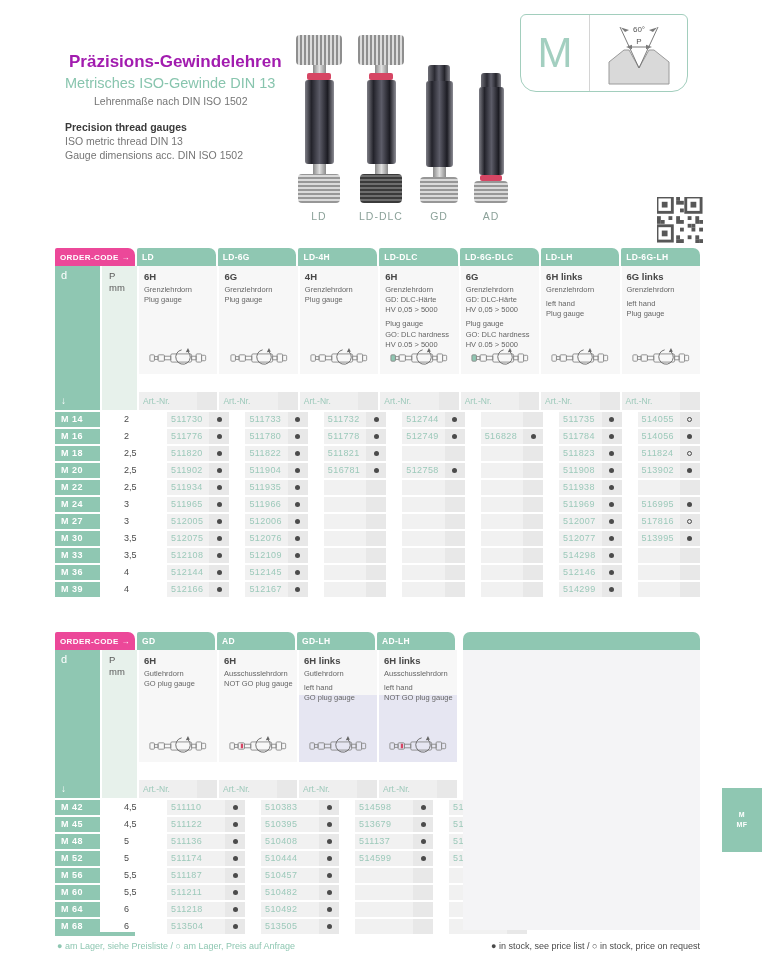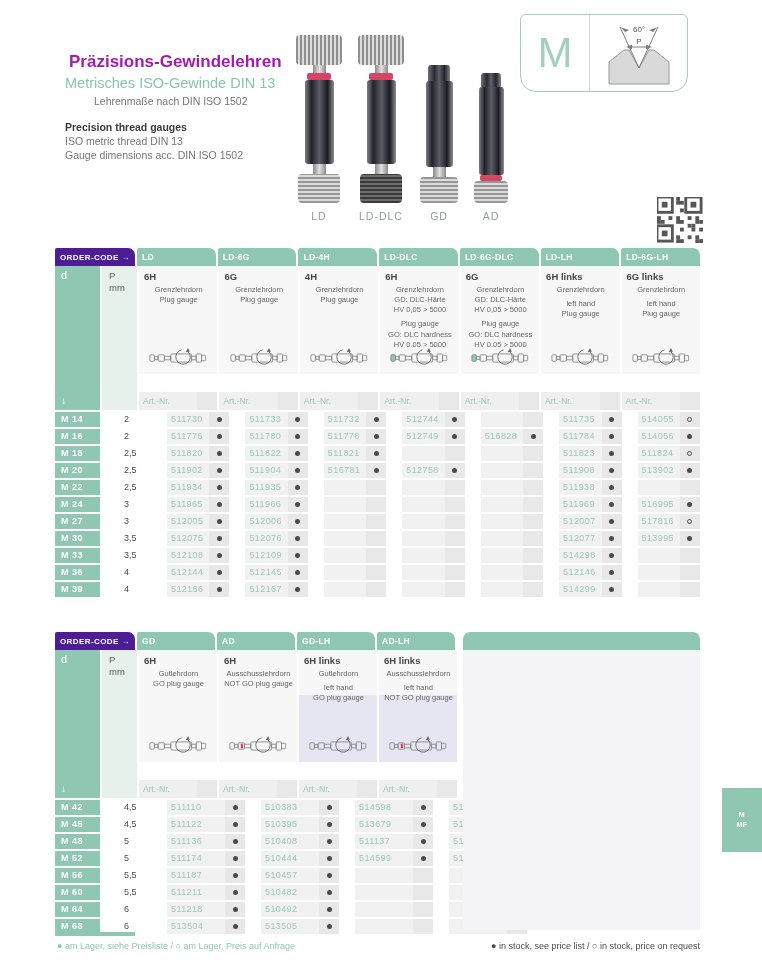--- a/index.html
+++ b/index.html
@@ -46,42 +46,42 @@
   
   .side-tab{position:absolute;left:722px;top:788px;width:40px;height:64px;background:#8fc7b2;
         display:flex;flex-direction:column;align-items:center;justify-content:center;
         color:#fff;font-size:7px;font-weight:bold;line-height:1.5;letter-spacing:.5px;}
 
   
   .tbl{position:absolute;left:55px;width:645px;}
   #table1{top:248px;}
   #table2{top:632px;}
   .band{display:flex;gap:2px;height:18px;}
-  .oc-cell{width:80px;flex:0 0 80px;background:#4c1d95;border-radius:2px 7px 0 0;
+  .oc-cell{width:80px;flex:0 0 80px;background:#ec4899;border-radius:2px 7px 0 0;
         display:flex;align-items:center;justify-content:space-between;padding:0 5px;
         box-sizing:border-box;color:#fff;font-size:8px;font-weight:bold;letter-spacing:.4px;}
   .tab{flex:1;background:#8fc7b2;border-radius:2px 7px 0 0;color:#fff;font-size:8.5px;
         font-weight:bold;letter-spacing:.3px;line-height:18px;padding-left:5px;
         box-sizing:border-box;overflow:hidden;white-space:nowrap;}
   .tab.fixed{flex:0 0 78px;}
   .tab.extra{flex:1;margin-left:6px;border-radius:7px 7px 0 0;}
   .thead{display:flex;gap:2px;}
   #table1 .thead{height:144px;}
   #table2 .thead{height:148px;width:400px;}
   .d-cell{flex:0 0 45px;background:#8fc7b2;position:relative;color:#fff;}
   .d-cell .dlab{position:absolute;top:3px;left:6px;font-size:11px;}
   .d-cell .darr{position:absolute;bottom:4px;left:6px;font-size:10px;}
   .p-cell{flex:0 0 35px;background:#e7f1eb;box-sizing:border-box;padding:4px 0 0 7px;
         font-size:9.5px;color:#5a5a5a;line-height:1.3;}
   .col{flex:1;display:flex;flex-direction:column;gap:2px;min-width:0;}
   .col.fixed{flex:0 0 78px;}
   .hdr{flex:1;background:#f7f7f7;position:relative;box-sizing:border-box;padding:5px 4px 0 5px;}
   .hdr.lavender{background:linear-gradient(180deg,#f7f7f7 0 40%,#e6e6f2 40% 100%);}
   .hdr .grade{font-size:9.5px;font-weight:bold;color:#474747;margin-bottom:3px;}
-  .hdr .dline{font-size:7.5px;color:#666;line-height:1.35;white-space:nowrap;text-align:center;}
+  .hdr .dline{font-size:7.5px;color:#666;line-height:1.35;white-space:nowrap;}
   .hdr .dspace{height:4px;}
   .hdr .gicon{position:absolute;bottom:5px;left:0;right:0;display:flex;justify-content:center;}
   .artnr{height:18px;flex:0 0 18px;display:flex;margin-top:16px;}
   .artnr .alab{flex:1;background:#efefef;color:#9cc9ba;font-size:8.5px;line-height:18px;
         padding-left:4px;overflow:hidden;}
   .artnr .adot{flex:0 0 20px;background:#e8e8e8;}
   .trow{display:flex;gap:16px;height:15px;margin-top:2px;}
   #table2 .trow{width:400px;}
   .m-cell{flex:0 0 45px;background:#8fc7b2;color:#fff;font-size:9px;font-weight:bold;
         line-height:15px;padding-left:6px;box-sizing:border-box;letter-spacing:.5px;}

